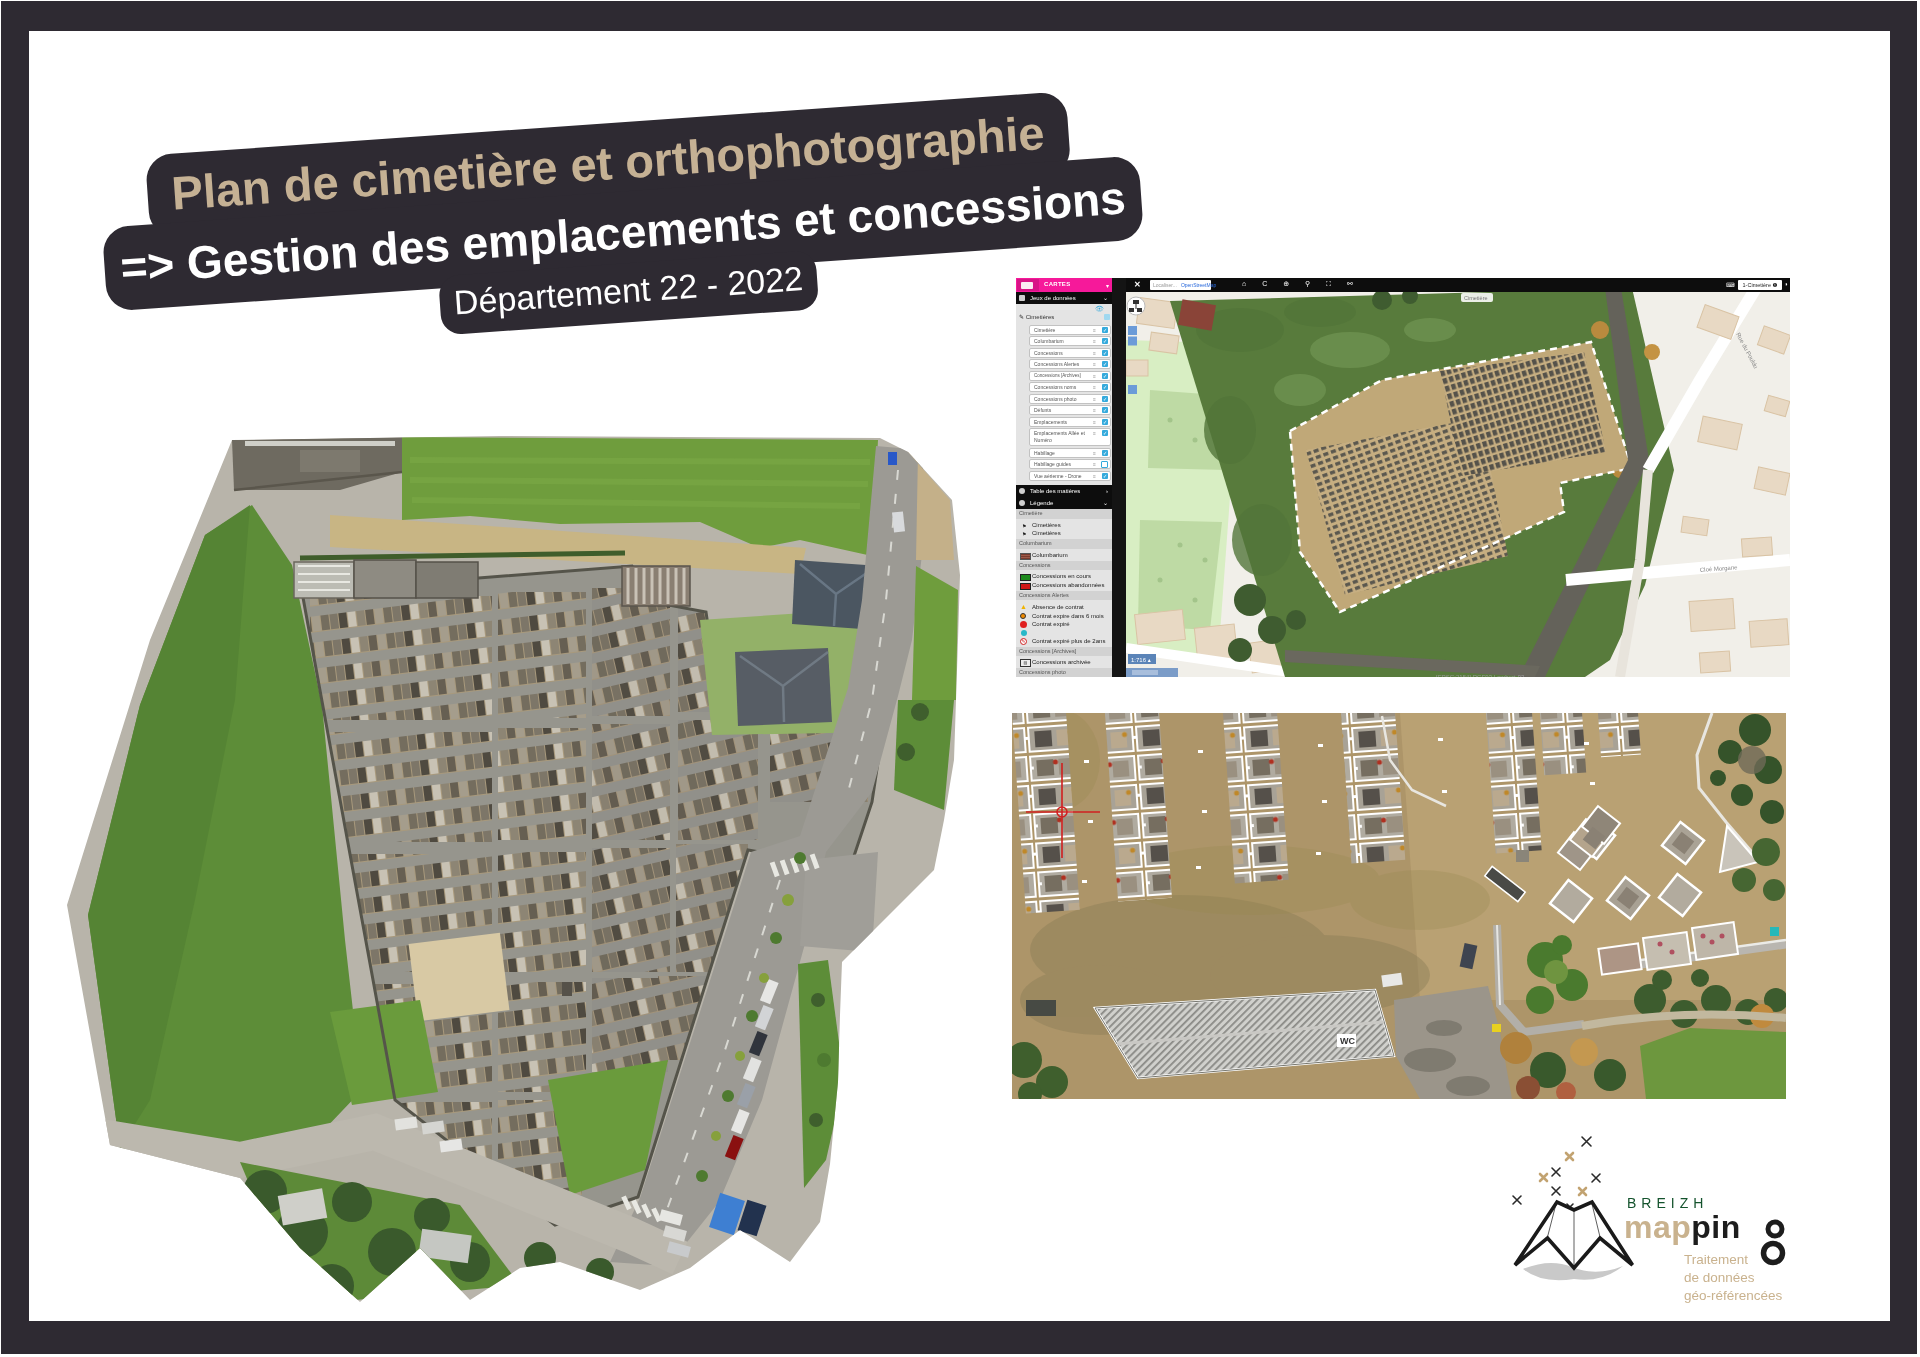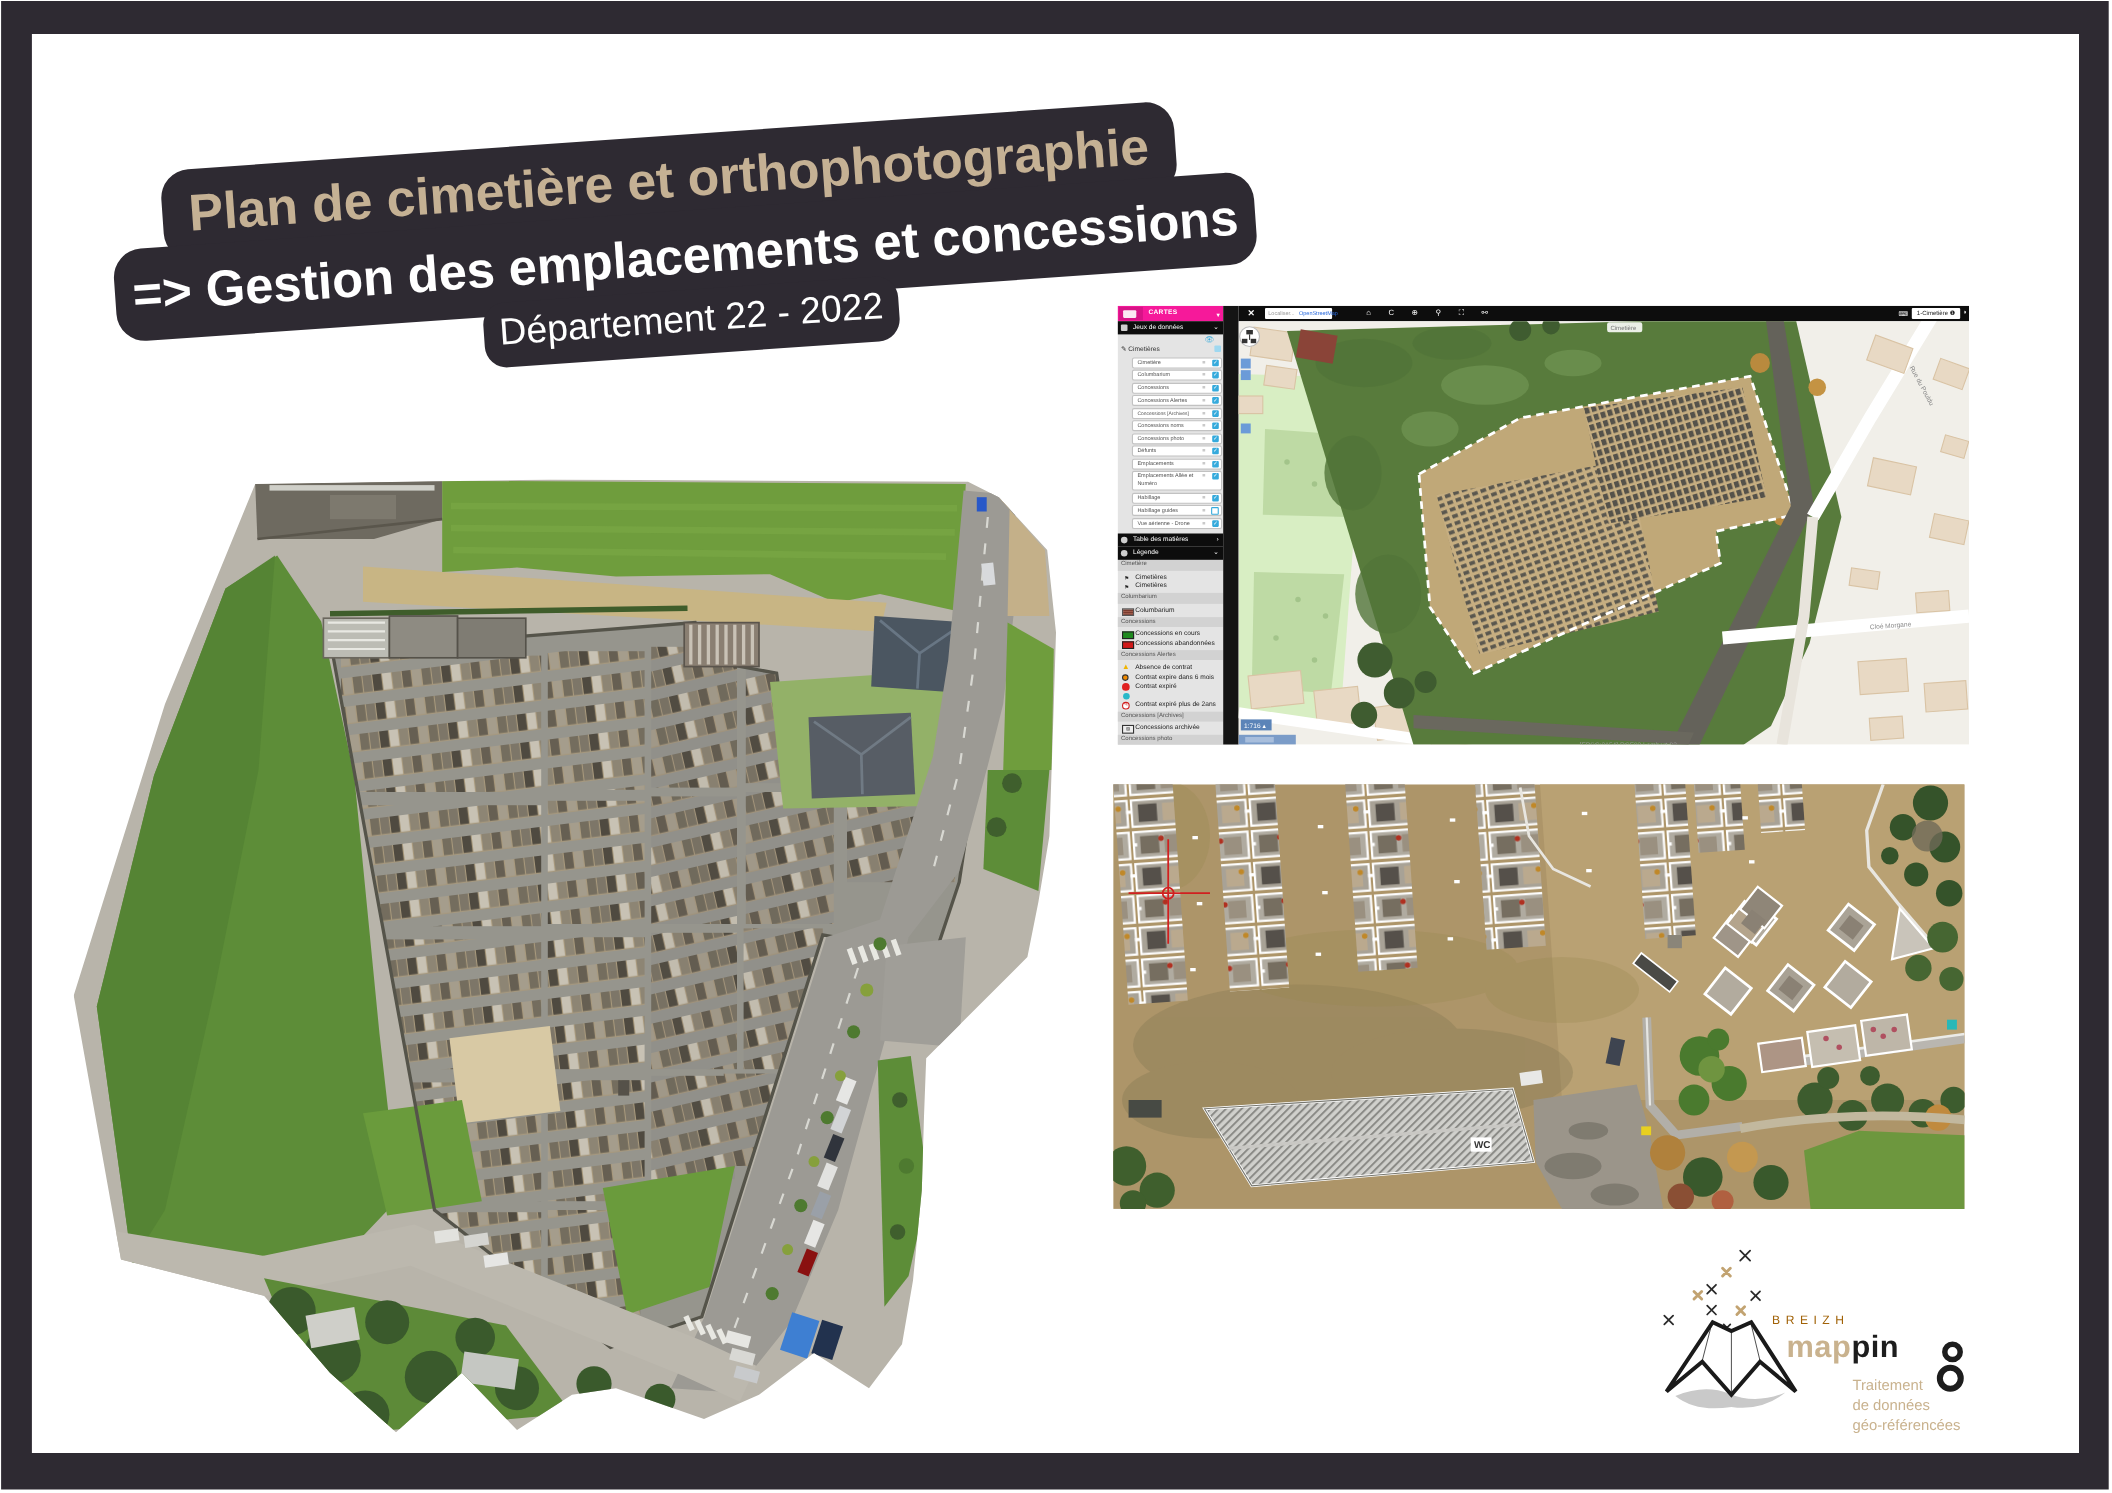--- a/index.html
+++ b/index.html
@@ -646,23 +646,23 @@
     </g>
 
     <path d="M33,139 Q60,128 82,137 Q106,147 133,136 Q112,153 84,149 Q52,154 33,139 Z" fill="#c9c9c9"></path>
 
     <path d="M25,135 L67,72 L84,80 L102,72 L142.5,135 L110,108 L84,138 L57.5,108 Z" fill="#fff" stroke="#1a1a1a" stroke-width="3.6" stroke-linejoin="miter"></path>
     <g stroke="#1a1a1a" stroke-width="0.7" fill="none">
       <path d="M66,74 L57.5,107 M102,74 L110,107 M84,81 L84,137"></path>
     </g>
   </svg>
 
-  <div class="abs" style="left:121px;top:65px;font-size:11px;letter-spacing:5px;color:#a16207;">BREIZH</div>
-
-  <div class="abs" style="left:134px;top:79px;font-size:28px;font-weight:bold;letter-spacing:0.5px;"><span style="color:#c9b28e;">map</span><span style="color:#1d1d1d;">pin</span></div>
+  <div class="abs" style="left:137px;top:65px;font-size:14px;letter-spacing:5px;color:#14532d;">BREIZH</div>
+
+  <div class="abs" style="left:134px;top:79px;font-size:32px;font-weight:bold;letter-spacing:0.5px;"><span style="color:#c9b28e;">map</span><span style="color:#1d1d1d;">pin</span></div>
 
   <svg class="abs" style="left:268px;top:86px;" width="44" height="60" viewBox="0 0 44 60">
     <circle cx="17" cy="13" r="7" fill="none" stroke="#1d1d1d" stroke-width="5"></circle>
     <circle cx="15" cy="37" r="9.5" fill="none" stroke="#1d1d1d" stroke-width="5.5"></circle>
   </svg>
 
   <div class="abs" style="left:194px;top:121px;font-size:13.5px;line-height:18px;color:#c9b28e;">Traitement<br>de données<br>géo-référencées</div>
 </div>
 
 </body></html>

